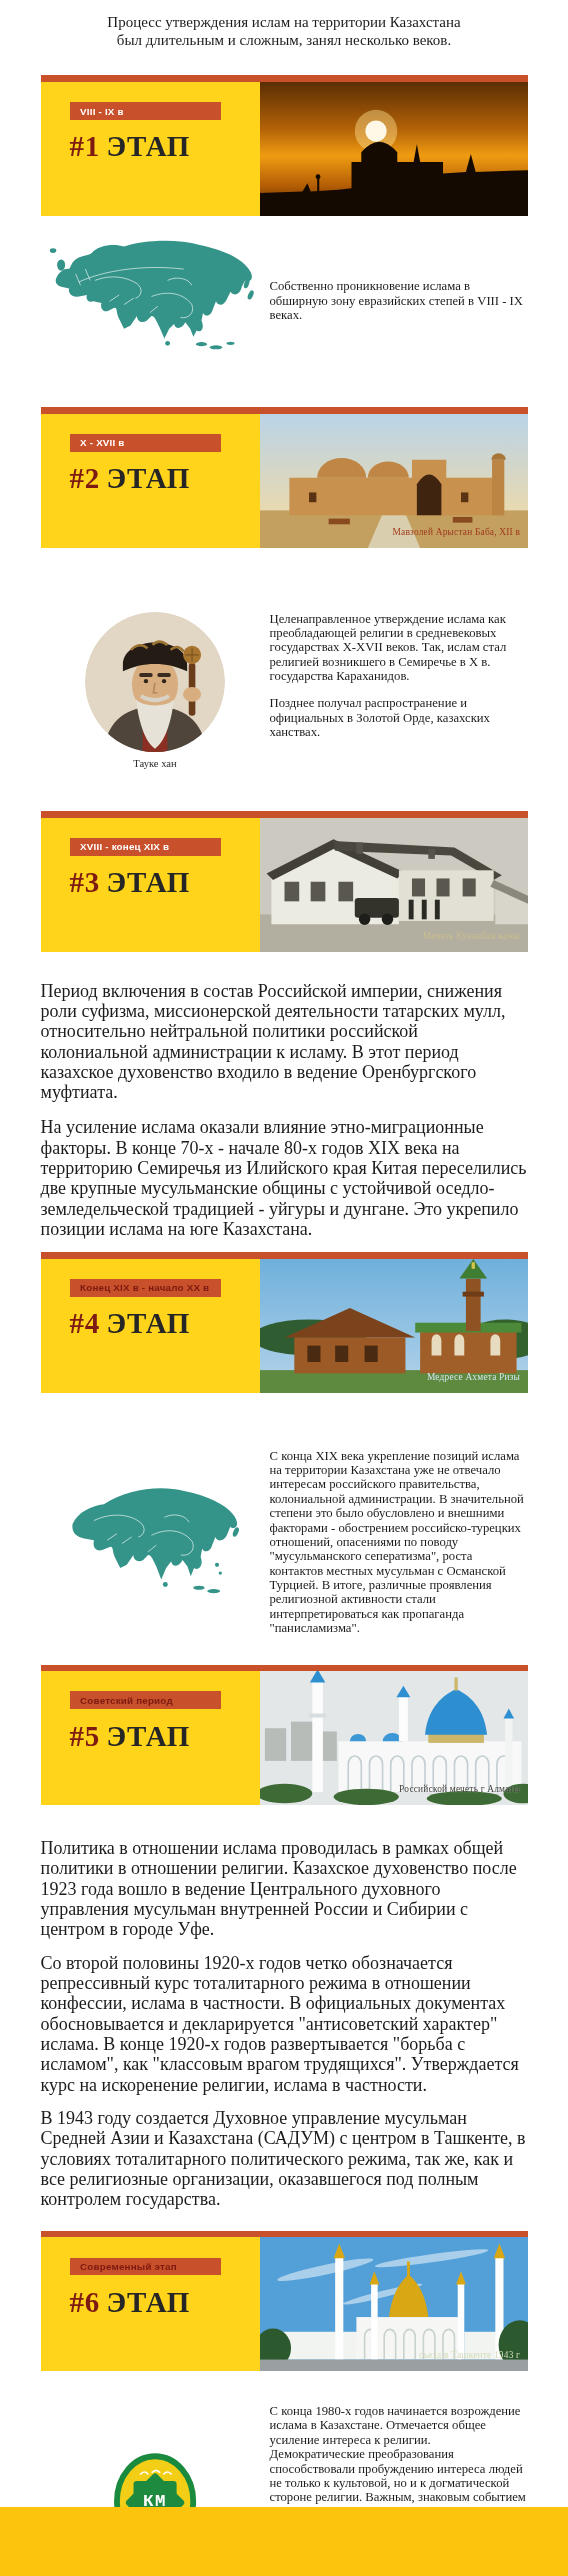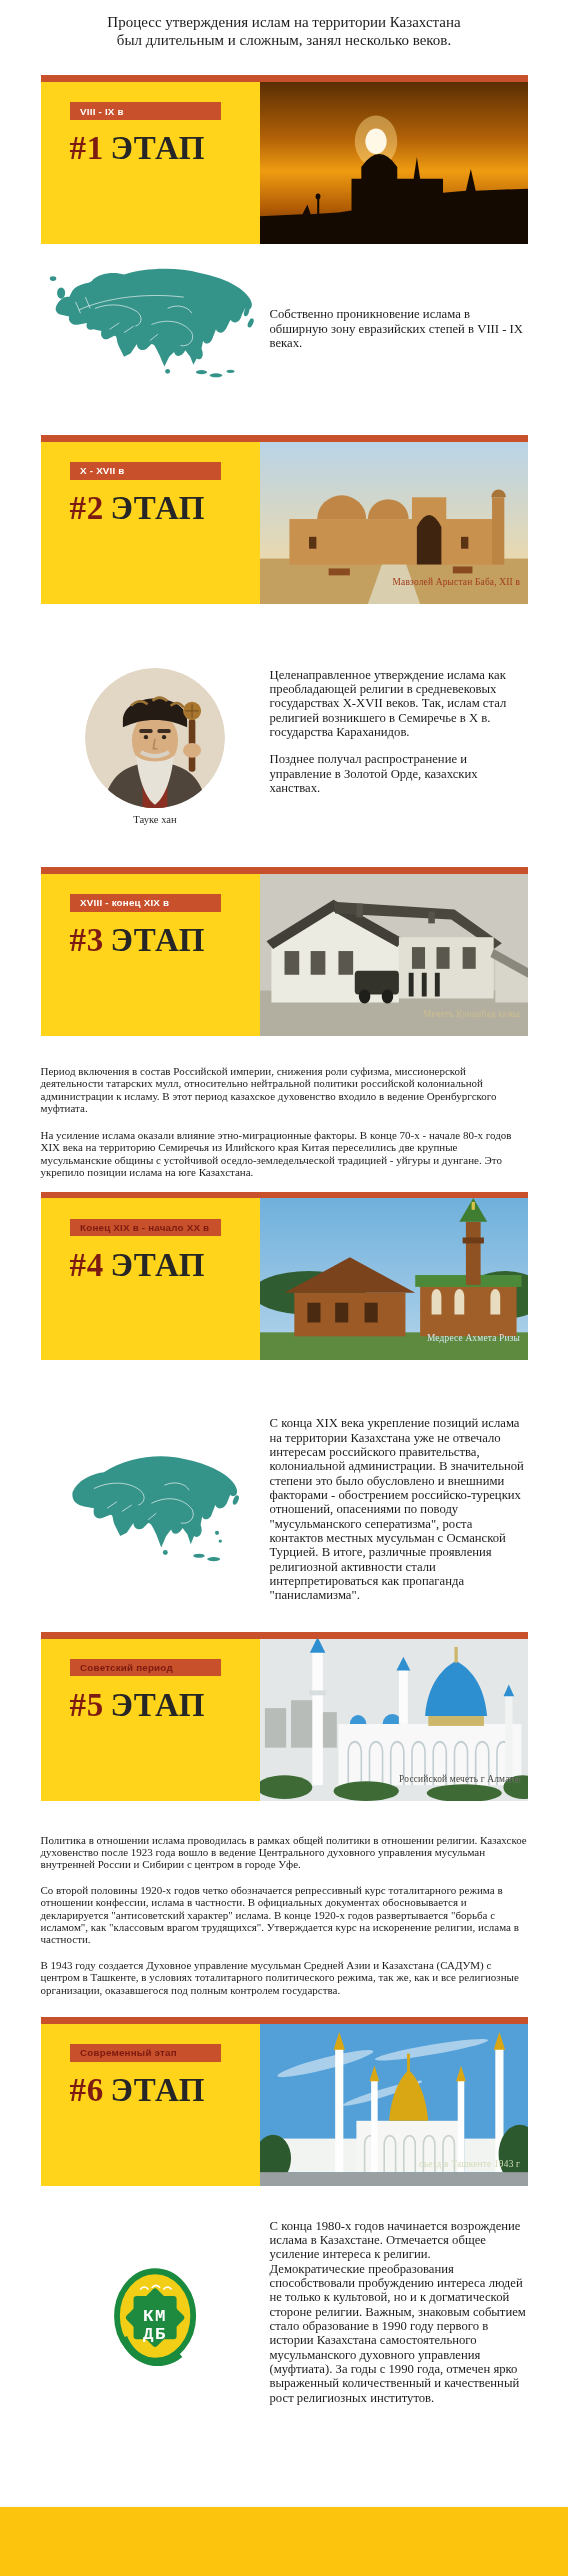--- a/index.html
+++ b/index.html
@@ -13,48 +13,48 @@
   .ribbon{
     width:350px;height:64px;margin:47px auto 0;background:#c8502a;
     clip-path:polygon(0 0,100% 0,99.4% 100%,4.6% 100%);
     display:flex;flex-direction:column;justify-content:center;align-items:center;
   }
   .ribbon .t{color:#f7ede4;font-size:24px;line-height:1.16;letter-spacing:0.8px;text-align:center;}
   .intro{width:376px;margin:14px auto 0;text-align:center;font-size:15px;line-height:1.18;}
   
   .card{width:487px;margin:0 auto;}
   .card-strip{height:6.5px;background:#c8502a;}
-  .card-body{display:flex;height:162px;}
+  .card-body{display:flex;height:134px;}
   .card-left{width:219px;flex:none;background:#ffd41a;box-sizing:border-box;padding:20.4px 0 0 29px;}
   .period-label{
     width:151px;box-sizing:border-box;background:#c8502a;color:#ffffff;
     font-family:"Liberation Sans","DejaVu Sans",sans-serif;font-weight:bold;
     font-size:9.8px;padding:3.3px 4.9px 3.3px 10.6px;white-space:nowrap;letter-spacing:0.2px;
   }
   .label-dark .period-label{color:#7d1a12;}
-  .stage-heading{margin-top:10.6px;font-size:33px;font-weight:bold;letter-spacing:0.8px;}
+  .stage-heading{margin-top:10.6px;font-size:29px;font-weight:bold;letter-spacing:0.8px;}
   .stage-num{color:#7d1a12;}
   .stage-word{color:#262626;margin-left:6.5px;}
   .card-photo{width:268px;flex:none;position:relative;overflow:hidden;background:#888;}
   .card-photo svg{position:absolute;left:0;top:0;width:100%;height:100%;}
   .photo-caption{
-    position:absolute;right:7.4px;bottom:17px;font-size:9.4px;letter-spacing:0.2px;
+    position:absolute;right:7.4px;bottom:11px;font-size:9.4px;letter-spacing:0.2px;
     font-family:"Liberation Serif",serif;
   }
   .cap-rust{color:#a03c20;}
   .cap-tan{color:#cdbd8e;}
   .cap-blue{color:#d6e4f0;}
   .cap-dark{color:#3f3e3a;text-shadow:0 0 1.6px rgba(255,255,255,.6);}
   .cap-olive{color:#d4dcba;}
   
   .sec{display:flex;width:487px;margin:0 auto;}
   .sec-left{width:229px;flex:none;display:flex;flex-direction:column;align-items:center;}
   .sec-right{flex:1;font-size:12.7px;line-height:1.13;}
   .sec-right p,.sec-full p{margin:0 0 13px 0;}
-  .sec-full{width:487px;margin:0 auto;font-size:11px;line-height:1.13;}
+  .sec-full{width:487px;margin:0 auto;font-size:18px;line-height:1.13;}
   .portrait-caption{margin-top:6.5px;font-size:10.6px;color:#2b2b2b;text-align:left;}
   
   .footer-bar{height:69px;background:#fdc40e;}
 </style>
 </head>
 <body>
 
 <div class="main">
 
   <div class="intro">Процесс утверждения ислам на территории Казахстана был длительным и сложным, занял несколько веков.</div>
@@ -180,21 +180,21 @@
           <rect x="126" y="62" width="8" height="64" rx="3" fill="#6b3c1a"></rect>
           <circle cx="130" cy="52" r="11" fill="#a8762e"></circle>
           <path d="M122 52 H138 M130 44 V60" stroke="#7c5420" stroke-width="1.5"></path>
           <ellipse cx="130" cy="100" rx="11" ry="9" fill="#d8ae80"></ellipse>
         </g>
       </svg>
       <div class="portrait-caption">Тауке хан</div>
     </div>
     <div class="sec-right">
       <p>Целенаправленное утверждение ислама как преобладающей религии в средневековых государствах X-XVII веков. Так, ислам стал религией возникшего в Семиречье в X в. государства Караханидов.</p>
-      <p>Позднее получал распространение и управление в Золотой Орде, казахских ханствах.</p>
+      <p>Позднее получал распространение и официальных в Золотой Орде, казахских ханствах.</p>
     </div>
   </div>
 
   <div class="card" style="margin-top:42px;">
     <div class="card-strip"></div>
     <div class="card-body">
       <div class="card-left">
         <div class="period-label">XVIII - конец XIX в</div>
         <div class="stage-heading">
           <span class="stage-num">#3</span><span class="stage-word">ЭТАП</span>

